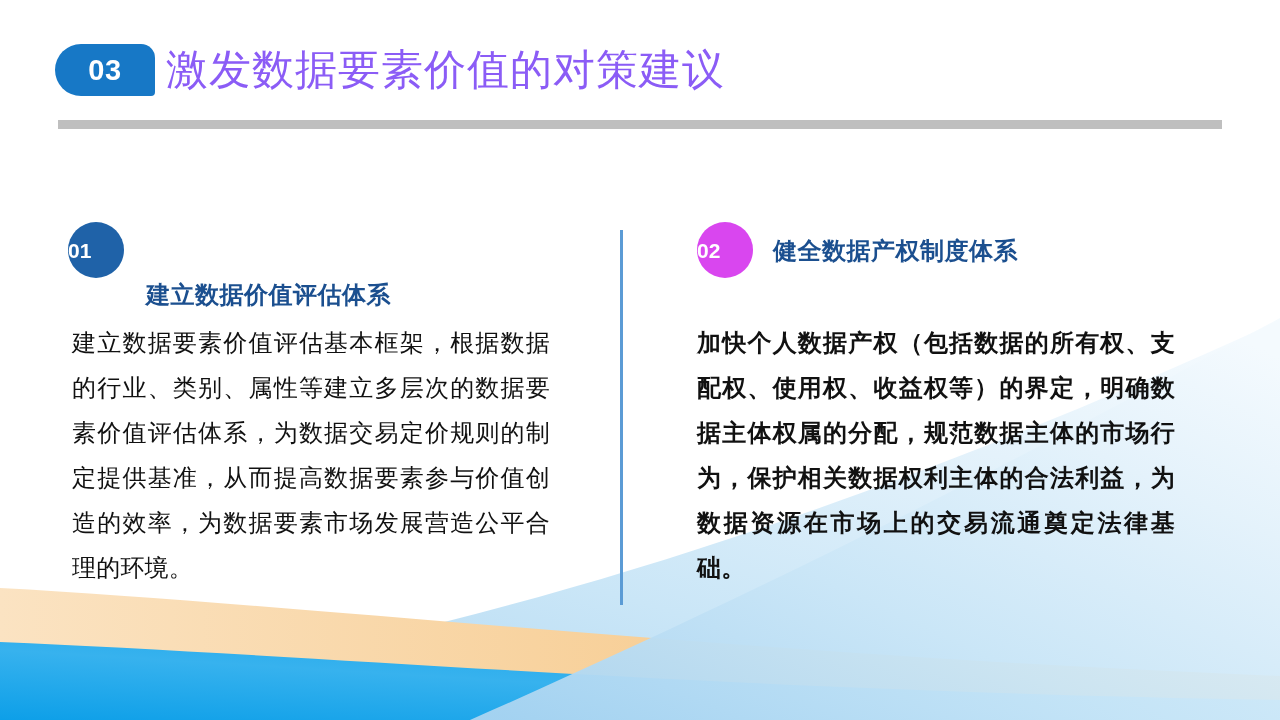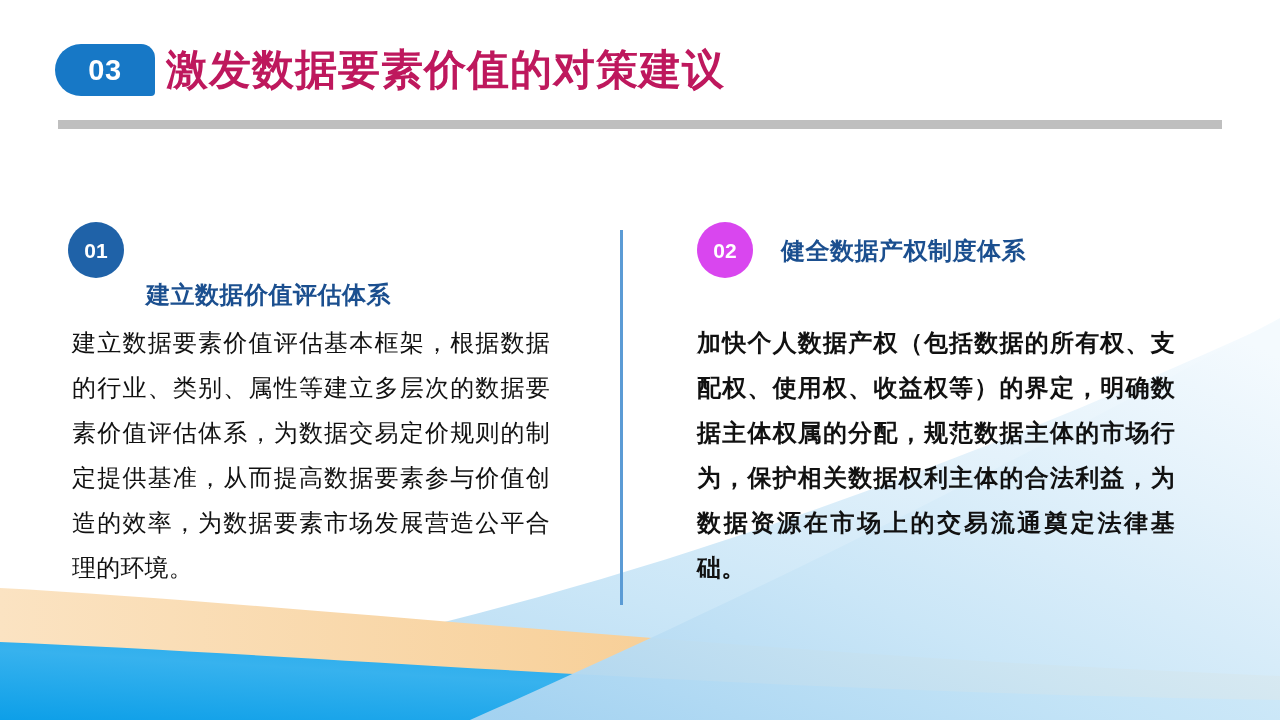--- a/index.html
+++ b/index.html
@@ -54,22 +54,22 @@
     font-size: 29px;
     font-weight: bold;
     letter-spacing: 0.5px;
     line-height: 1;
   }
   .section-title {
     position: absolute;
     left: 166px;
     top: 41px;
     font-size: 42px;
-    font-weight: bold;
-    color: #be185d;
+    font-weight: normal;
+    color: #8b5cf6;
     letter-spacing: 1px;
     white-space: nowrap;
     line-height: 58px;
   }
   .header-rule {
     position: absolute;
     left: 58px;
     top: 120px;
     width: 1164px;
     height: 9px;
@@ -107,21 +107,20 @@
   }
   .num-circle {
     position: absolute;
     left: 0;
     top: 22px;
     width: 56px;
     height: 56px;
     border-radius: 50%;
     display: flex;
     align-items: center;
-    justify-content: center;
   }
   .num-circle span {
     color: #ffffff;
     font-size: 21px;
     font-weight: bold;
     line-height: 1;
   }
   .circle-01 { background: #1F62A8; }
   .circle-02 { background: #d946ef; }
 
@@ -129,21 +128,21 @@
     position: absolute;
     top: 36px;
     font-size: 24px;
     font-weight: bold;
     color: #1B4F8F;
     white-space: nowrap;
     letter-spacing: 0.5px;
     line-height: 30px;
   }
   .card-title-left  { left: 78px; margin-top: 44px; }
-  .card-title-right { left: 84px; }
+  .card-title-right { left: 76px; }
 
   .card-body {
     position: absolute;
     top: 120px;
     width: 478px;
     font-size: 24px;
     color: #111111;
     line-height: 45px;
     text-align: justify;
     text-justify: inter-ideograph;

